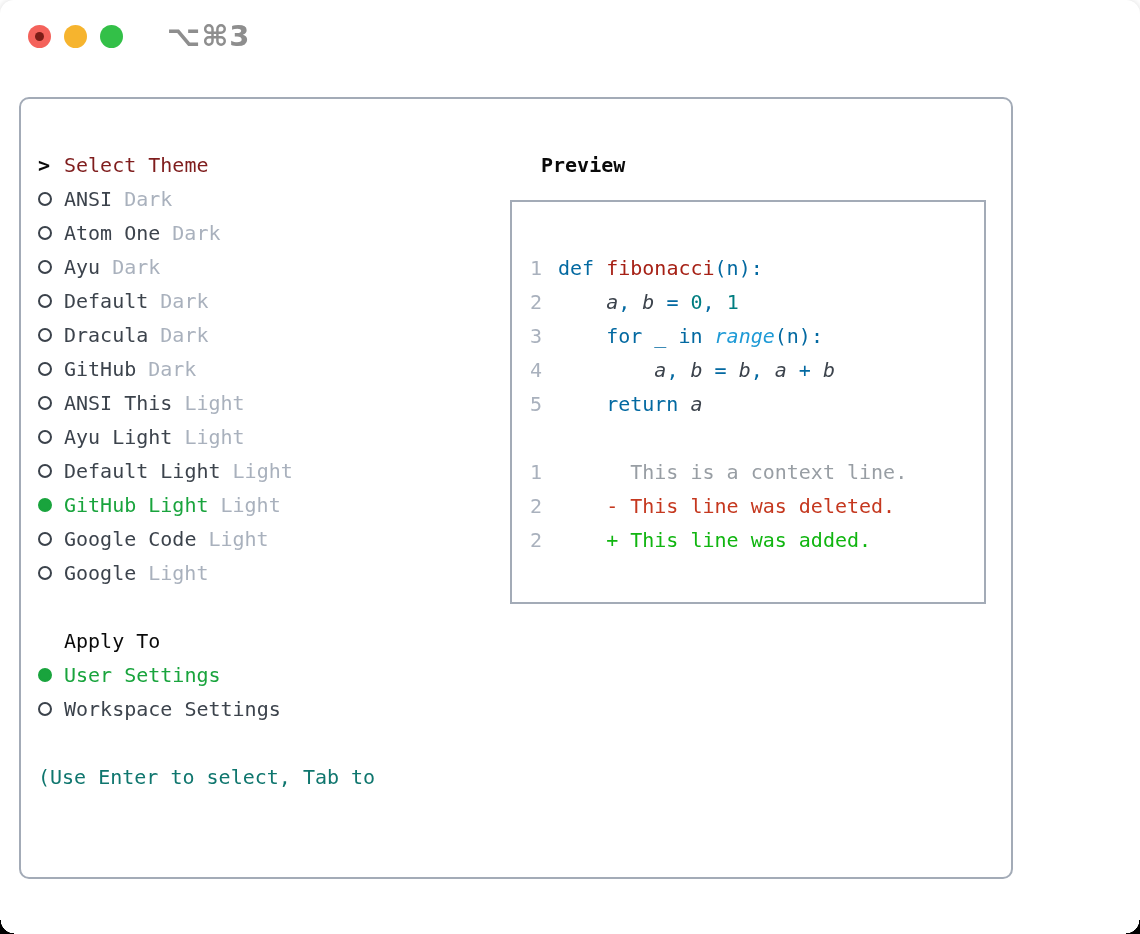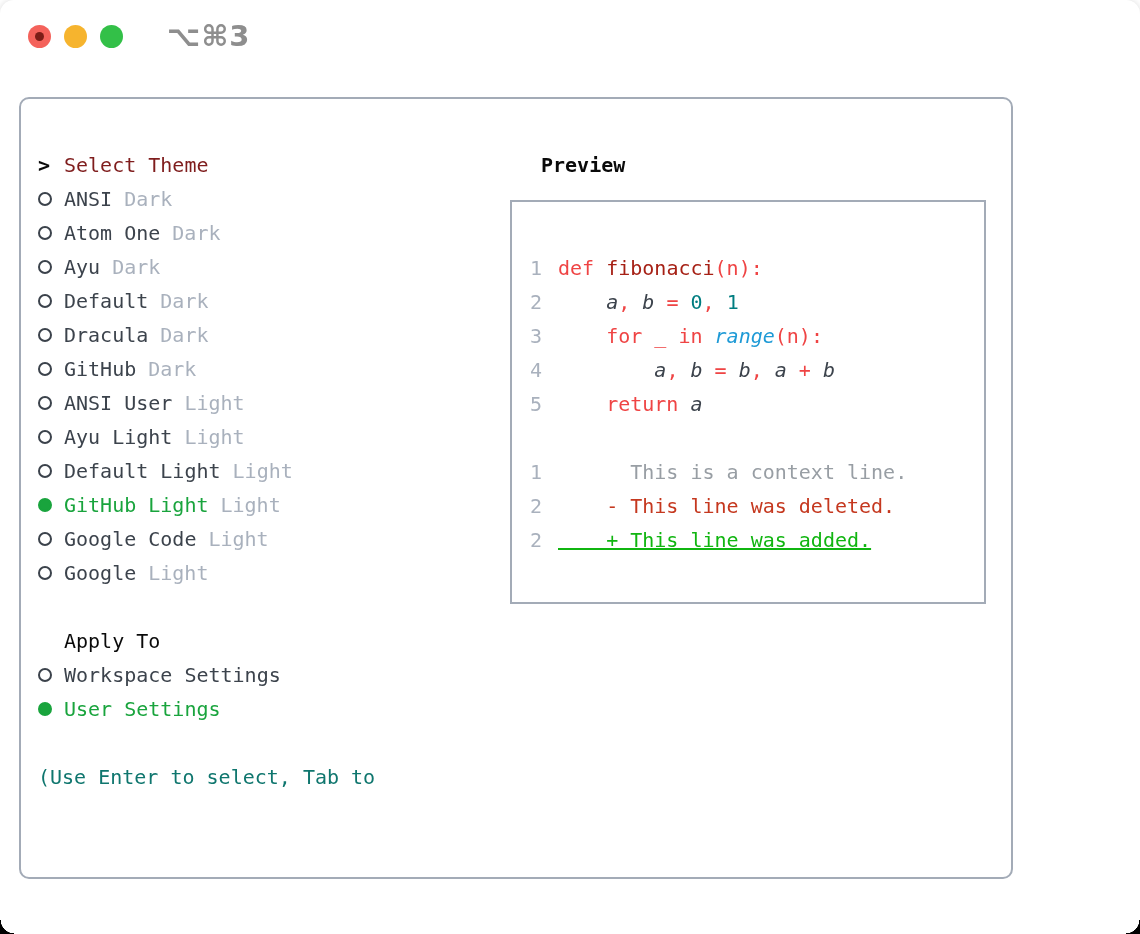--- a/index.html
+++ b/index.html
@@ -26,28 +26,28 @@
   .green{color:#19a43d;}
   .variant{color:#a9b1bd;margin-left:12px;}
   .muted{color:#0f766e;}
   .spacer{height:34px;}
   
   .preview-title{position:absolute;left:481px;top:49px;height:34px;display:flex;align-items:center;font-size:20px;font-weight:700;color:#0a0a0a;margin-left:39px;}
   .preview-box{position:absolute;left:489px;top:101px;width:476px;height:404px;border:2px solid #a3abb7;box-sizing:border-box;padding:49px 0 0 18px;background:#fff;}
   .code-row{height:34px;display:flex;align-items:center;font-size:20px;white-space:pre;}
   .lnum{width:12px;text-align:right;color:#a9b1bd;flex:none;}
   .lcode{margin-left:16px;white-space:pre;color:#3c434c;}
-  .seg-plain{color:#ef4444;}
+  .seg-plain{color:#0369a1;}
   .seg-func{color:#a62015;}
   .seg-num{color:#007d80;}
   .seg-builtin{color:#1e9ad6;font-style:italic;}
   .seg-var{color:#3c434c;font-style:italic;}
   .seg-context{color:#989ea4;}
   .seg-deleted{color:#c5381f;}
-  .seg-added{color:#10b510;text-decoration:underline;}
+  .seg-added{color:#10b510;}
   
   .corner{position:absolute;width:14px;height:14px;bottom:0;z-index:5;}
   .corner.bl{left:0;background:radial-gradient(circle at 100% 0,rgba(0,0,0,0) 13px,#000 13.5px);}
   .corner.br{right:0;background:radial-gradient(circle at 0 0,rgba(0,0,0,0) 13px,#000 13.5px);}
 </style>
 </head>
 <body>
 
 <div class="window">
 
@@ -68,38 +68,38 @@
         <span class="hdr">Select Theme</span>
       </div>
 
       <div id="theme-list">
           <div class="row"><span class="marker"><span class="radio"></span></span><span>ANSI</span><span class="variant">Dark</span></div>
           <div class="row"><span class="marker"><span class="radio"></span></span><span>Atom One</span><span class="variant">Dark</span></div>
           <div class="row"><span class="marker"><span class="radio"></span></span><span>Ayu</span><span class="variant">Dark</span></div>
           <div class="row"><span class="marker"><span class="radio"></span></span><span>Default</span><span class="variant">Dark</span></div>
           <div class="row"><span class="marker"><span class="radio"></span></span><span>Dracula</span><span class="variant">Dark</span></div>
           <div class="row"><span class="marker"><span class="radio"></span></span><span>GitHub</span><span class="variant">Dark</span></div>
-          <div class="row"><span class="marker"><span class="radio"></span></span><span>ANSI User</span><span class="variant">Light</span></div>
+          <div class="row"><span class="marker"><span class="radio"></span></span><span>ANSI This</span><span class="variant">Light</span></div>
           <div class="row"><span class="marker"><span class="radio"></span></span><span>Ayu Light</span><span class="variant">Light</span></div>
           <div class="row"><span class="marker"><span class="radio"></span></span><span>Default Light</span><span class="variant">Light</span></div>
           <div class="row"><span class="marker"><span class="radio selected"></span></span><span class="green">GitHub Light</span><span class="variant">Light</span></div>
           <div class="row"><span class="marker"><span class="radio"></span></span><span>Google Code</span><span class="variant">Light</span></div>
           <div class="row"><span class="marker"><span class="radio"></span></span><span>Google</span><span class="variant">Light</span></div>
         </div>
 
       <div class="spacer"></div>
 
       <div class="row">
         <span class="marker"></span>
         <span class="black">Apply To</span>
       </div>
 
       <div id="apply-list">
+          <div class="row"><span class="marker"><span class="radio selected"></span></span><span class="green">User Settings</span></div>
           <div class="row"><span class="marker"><span class="radio"></span></span><span>Workspace Settings</span></div>
-          <div class="row"><span class="marker"><span class="radio selected"></span></span><span class="green">User Settings</span></div>
         </div>
 
       <div class="spacer"></div>
 
       <div class="row muted">(Use Enter to select, Tab to</div>
     </div>
 
     <div class="preview-title">Preview</div>
 
     <div class="preview-box" id="code-box">

